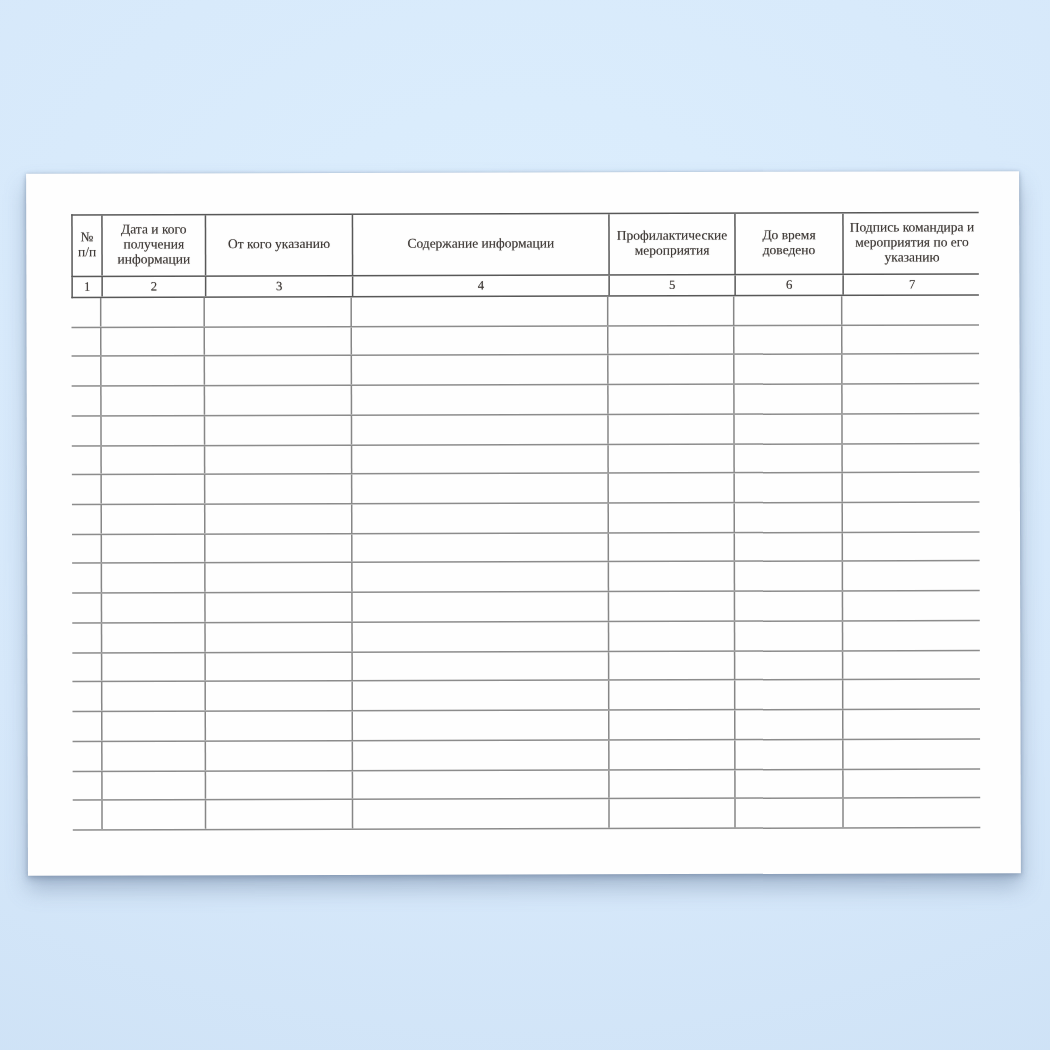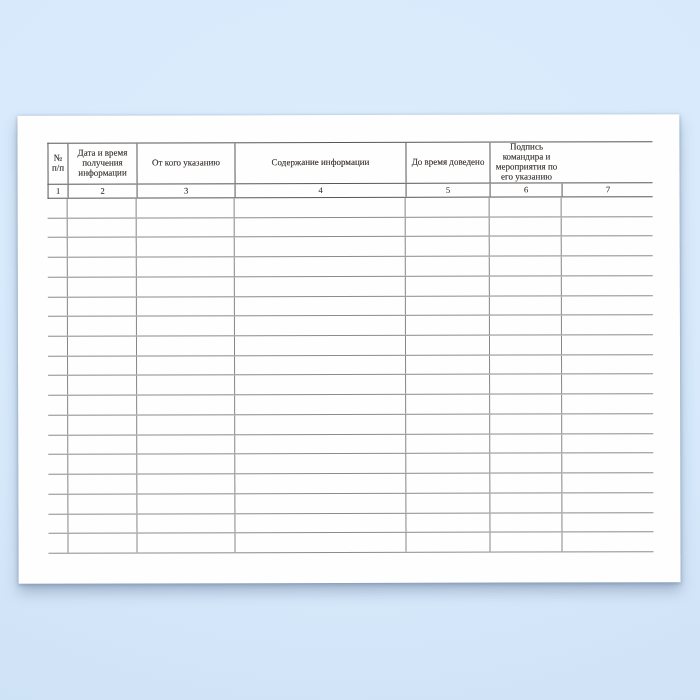--- a/index.html
+++ b/index.html
@@ -88,27 +88,30 @@
 <body>
 
 <div class="paper">
   <div class="form-table">
 
     <div class="grid-row thead">
       <div class="hcell">
         <span>№ п/п</span>
       </div>
       <div class="hcell">
-        <span>Дата и время получения информации</span>
+        <span>Дата и кого получения информации</span>
       </div>
       <div class="hcell">
         <span>От кого указанию</span>
       </div>
       <div class="hcell">
         <span>Содержание информации</span>
+      </div>
+      <div class="hcell">
+        <span>Профилактические мероприятия</span>
       </div>
       <div class="hcell">
         <span>До время доведено</span>
       </div>
       <div class="hcell">
         <span>Подпись командира и мероприятия по его указанию</span>
       </div>
     </div>
 
     <div class="grid-row numrow">

